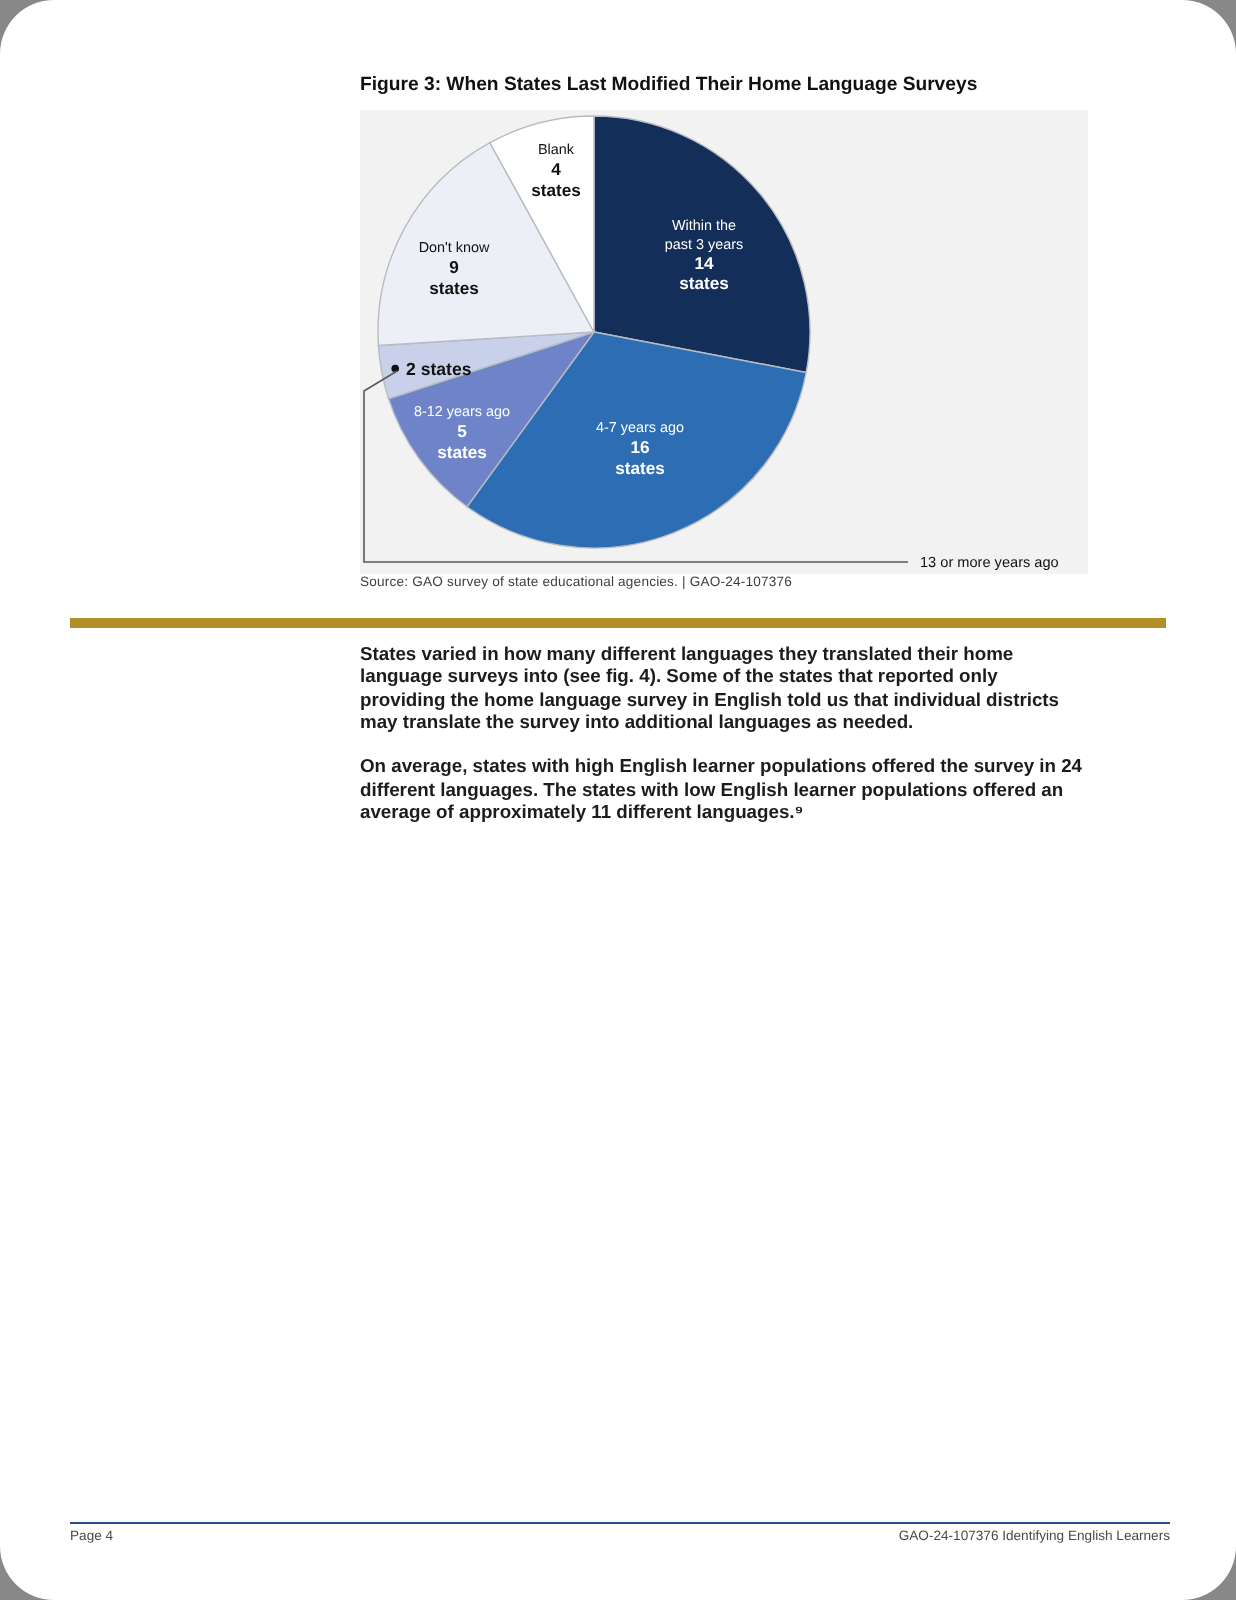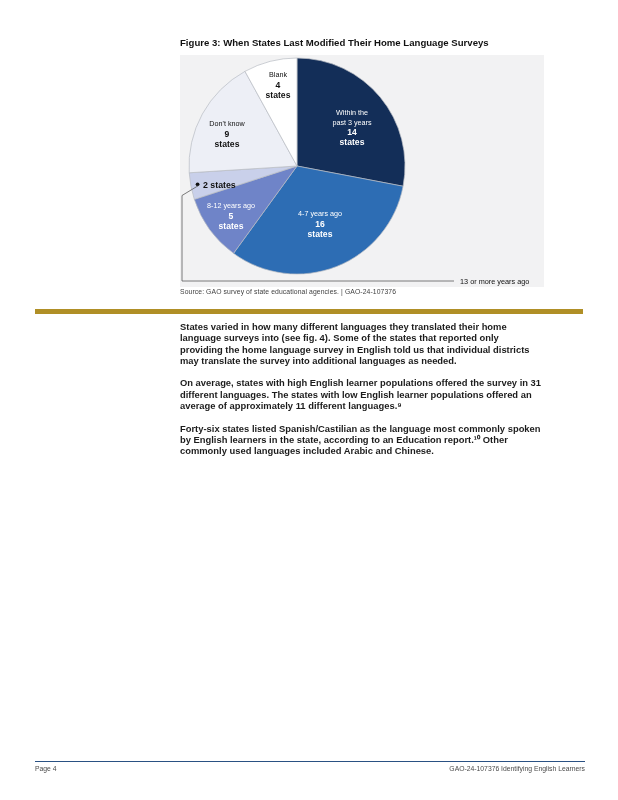--- a/index.html
+++ b/index.html
@@ -1,19 +1,20 @@
 <!DOCTYPE html>
 <html><head>
 <meta charset="utf-8">
 <style>
   html,body{margin:0;padding:0;background:#888;}
   .page{
     position:relative; width:618px; height:800px; background:#ffffff;
     font-family:"Liberation Sans", sans-serif; color:#1c1c1c; overflow:hidden;
     margin:0 auto;
+    border-radius:27px;
   }
   .fig-title{
     position:absolute; left:180px; top:37px; width:410px; margin:0;
     font-size:9.6px; font-weight:bold; color:#111; line-height:11px;
   }
   .chart{
     position:absolute; left:180px; top:55px; width:364px; height:232px;
     background:#f2f2f3;
   }
   .chart svg{display:block; width:364px; height:232px;}
@@ -86,26 +87,23 @@
   <div class="source">Source: GAO survey of state educational agencies.  |  GAO-24-107376</div>
 
   <div class="gold-rule"></div>
 
 
   <div class="body-col" id="paragraphs">
       <p>States varied in how many different languages they translated their home
 language surveys into (see fig. 4). Some of the states that reported only
 providing the home language survey in English told us that individual districts
 may translate the survey into additional languages as needed.</p>
-      <p>On average, states with high English learner populations offered the survey in 31
+      <p>On average, states with high English learner populations offered the survey in 24
 different languages. The states with low English learner populations offered an
 average of approximately 11 different languages.⁹</p>
-      <p>Forty-six states listed Spanish/Castilian as the language most commonly spoken
-by English learners in the state, according to an Education report.¹⁰ Other
-commonly used languages included Arabic and Chinese.</p>
     </div>
 
   <div class="footer-rule"></div>
   <div class="footer">
     <span>Page 4</span>
     <span>GAO-24-107376 Identifying English Learners</span>
   </div>
 
 </div>
 

